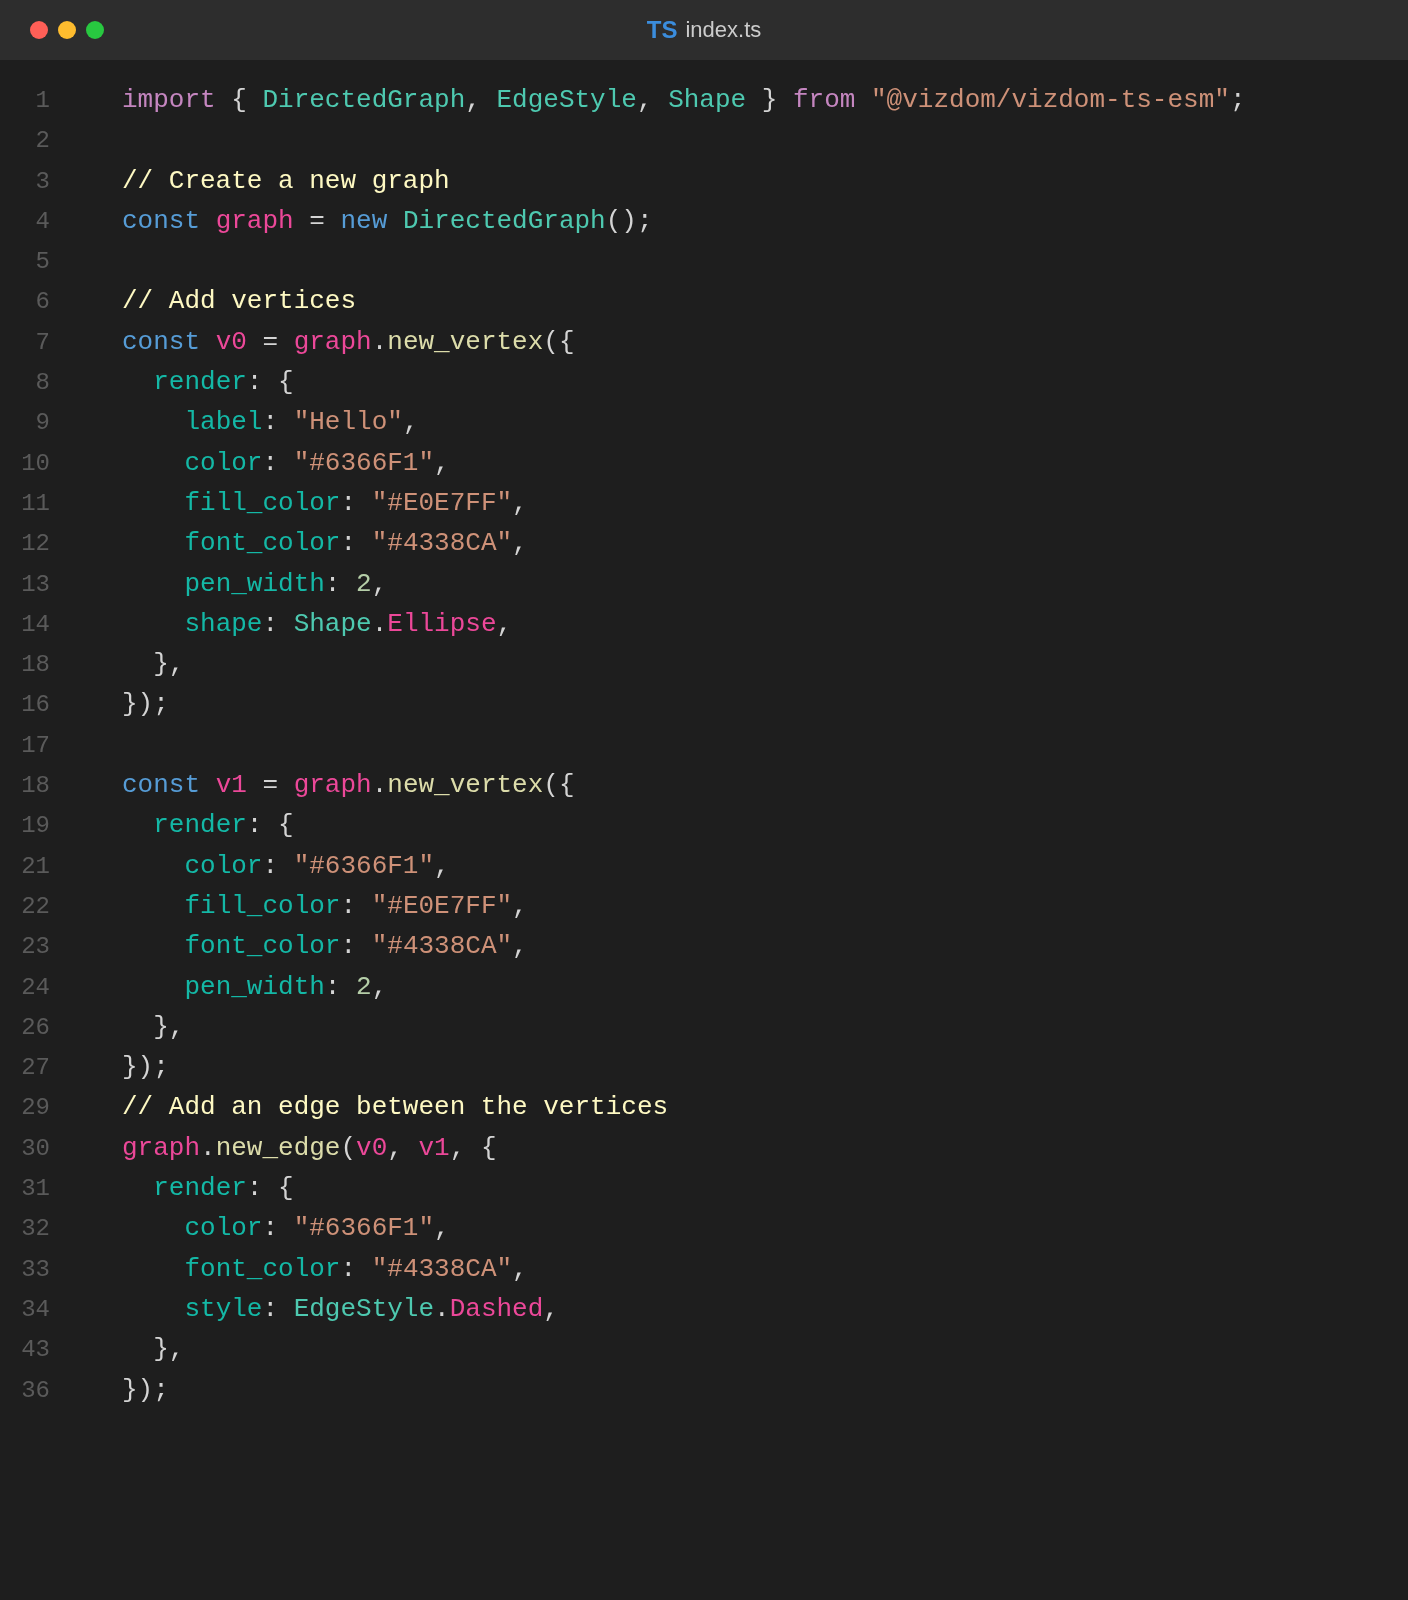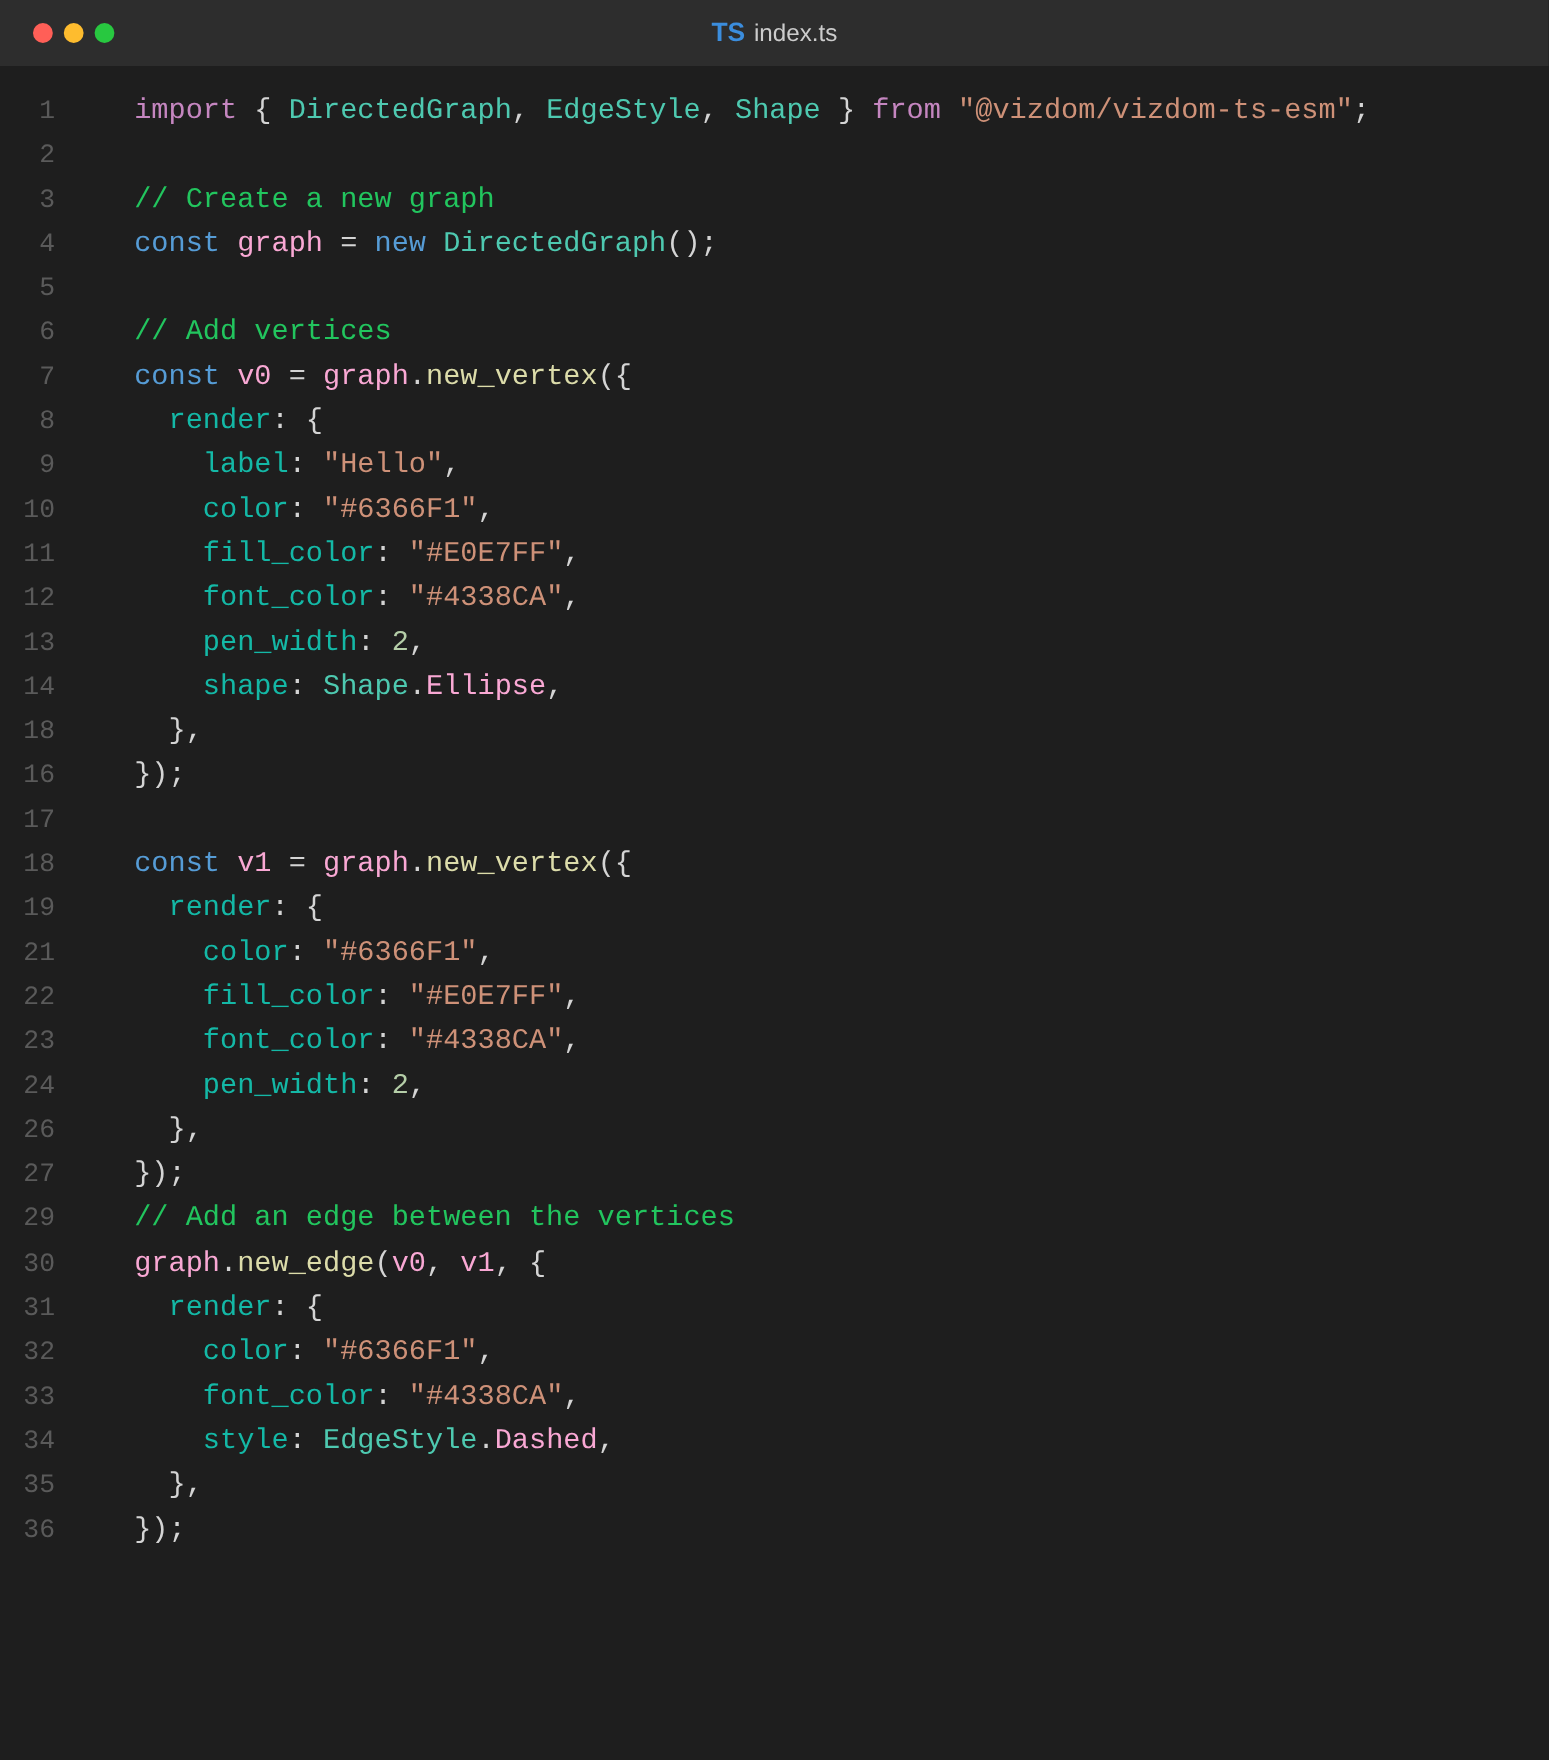--- a/index.html
+++ b/index.html
@@ -86,25 +86,25 @@
     .code-content {
       flex: 1;
       white-space: pre;
       margin-left: 42px;
     }
 
     
     .kw-import    { color: #c586c0; }  
     .kw-const     { color: #569cd6; }  
     .kw-new       { color: #569cd6; }
-    .identifier   { color: #f9a8d4; }
+    .identifier   { color: #ec4899; }
     .method       { color: #dcdcaa; }
     .string       { color: #ce9178; }
     .number       { color: #b5cea8; }
-    .comment      { color: #22c55e; }
+    .comment      { color: #fef9c3; }
     .class-name   { color: #4ec9b0; }
     .property     { color: #14b8a6; }
     .plain        { color: #d4d4d4; }
     .import-path  { color: #ce9178; }
   </style>
 </head>
 <body>
 
 <div class="title-bar">
   <div class="window-controls">
@@ -237,20 +237,20 @@
     </div>
     <div class="code-line">
       <span class="line-number">33</span>
       <span class="code-content"><span class="plain">    </span><span class="property">font_color</span><span class="plain">: </span><span class="string">"#4338CA"</span><span class="plain">,</span></span>
     </div>
     <div class="code-line">
       <span class="line-number">34</span>
       <span class="code-content"><span class="plain">    </span><span class="property">style</span><span class="plain">: </span><span class="class-name">EdgeStyle</span><span class="plain">.</span><span class="identifier">Dashed</span><span class="plain">,</span></span>
     </div>
     <div class="code-line">
-      <span class="line-number">35</span>
+      <span class="line-number">43</span>
       <span class="code-content"><span class="plain">  },</span></span>
     </div>
     <div class="code-line">
       <span class="line-number">36</span>
       <span class="code-content"><span class="plain">});</span></span>
     </div>
   </div>
 
 </body></html>

